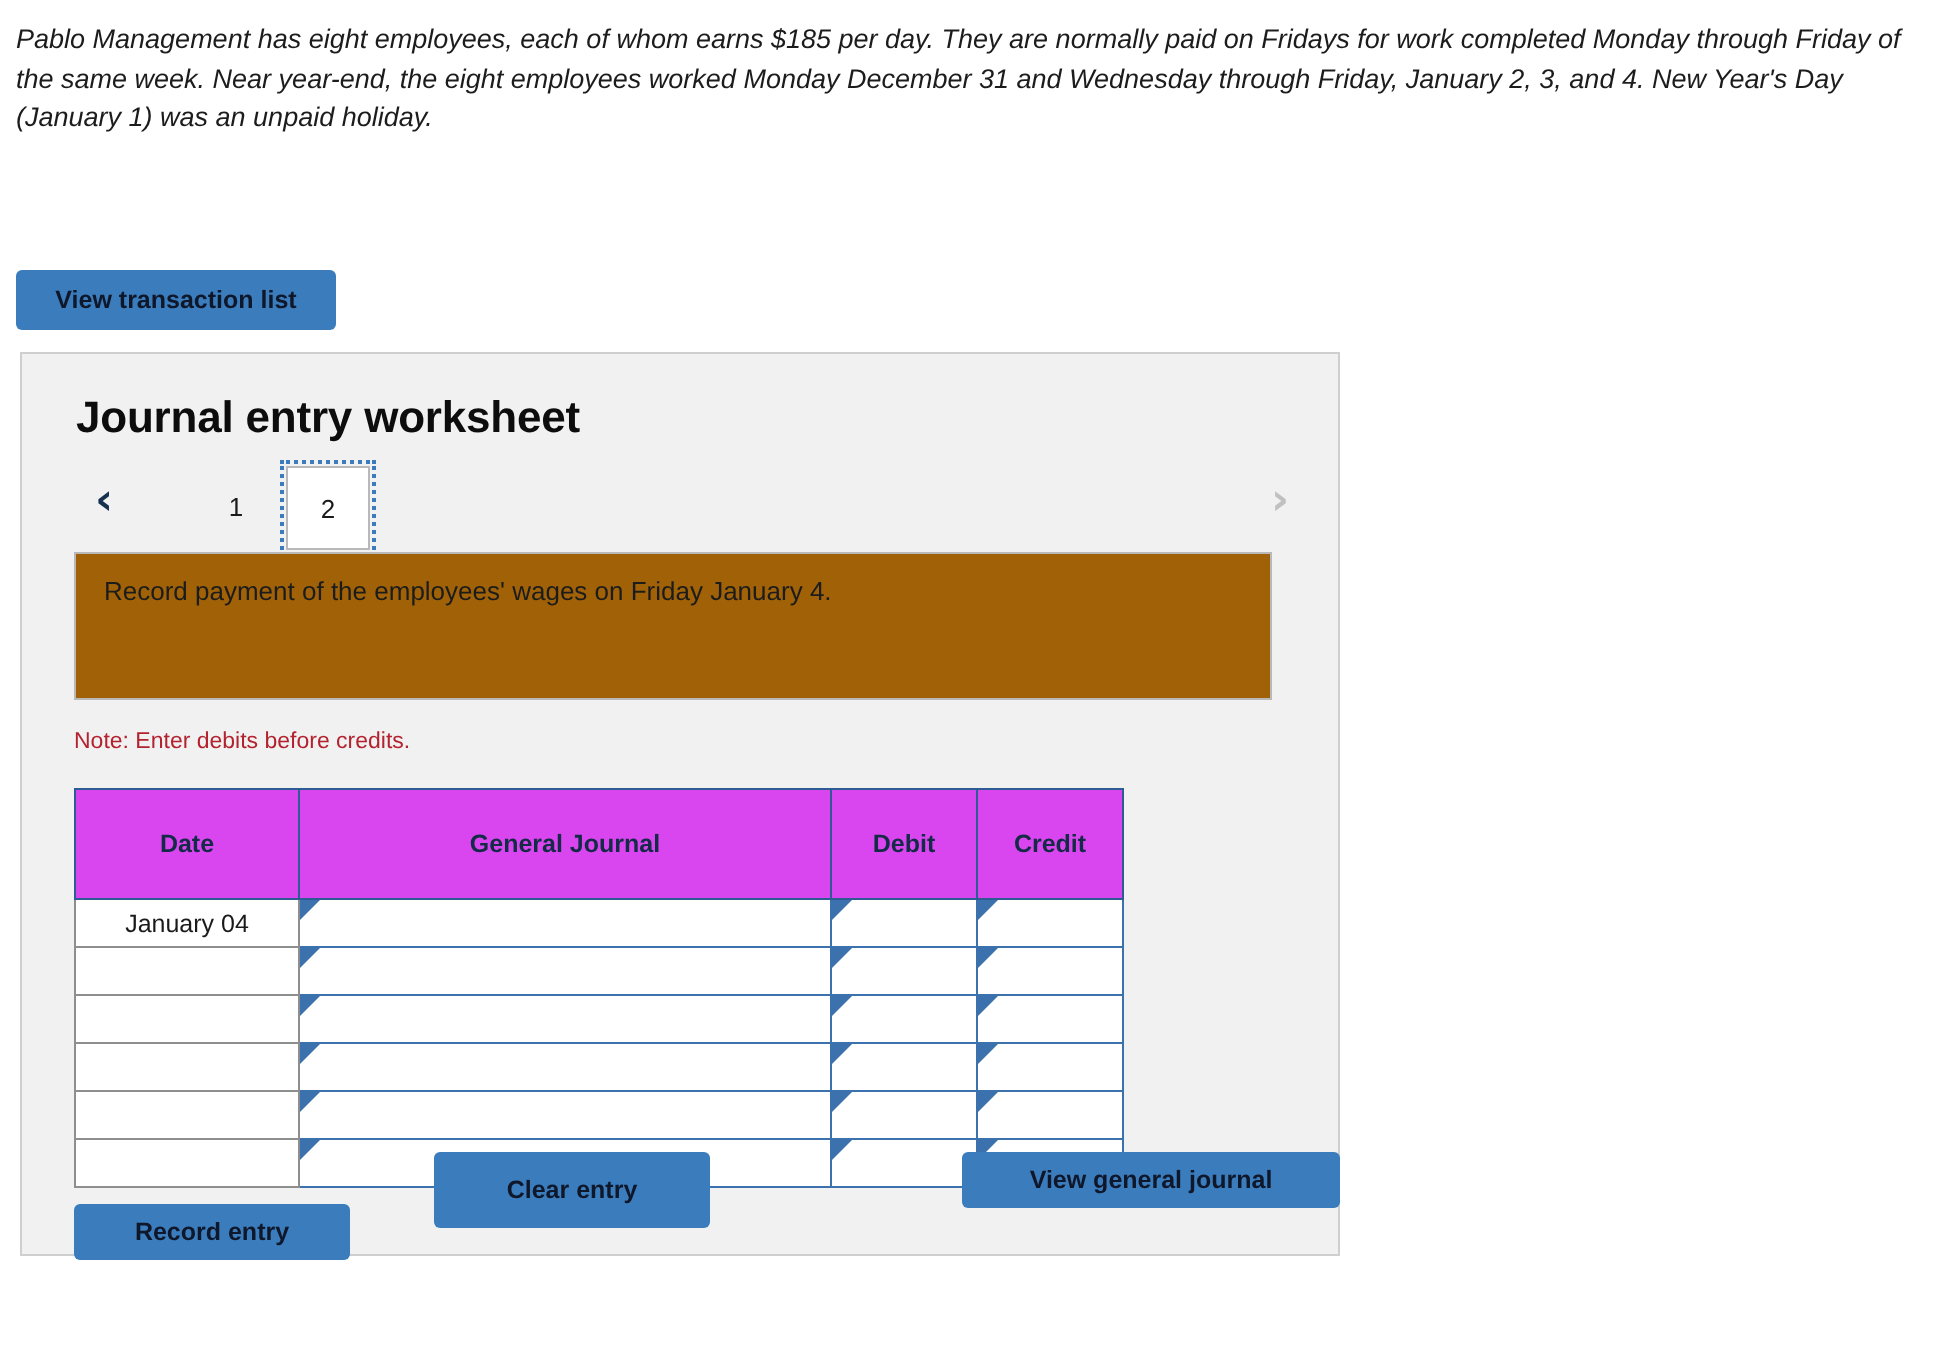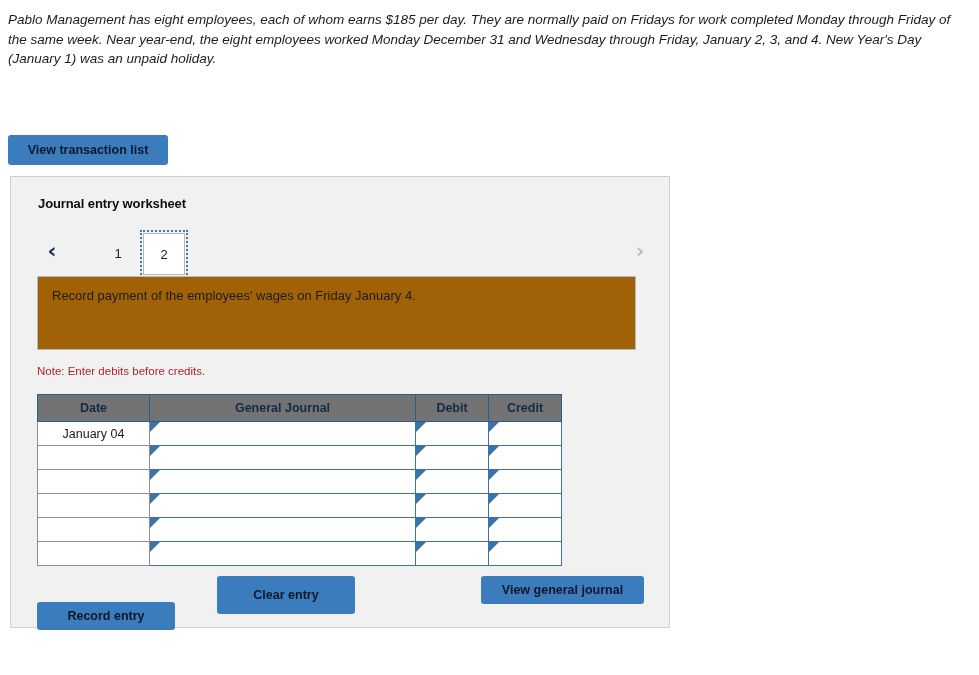--- a/index.html
+++ b/index.html
@@ -66,21 +66,21 @@
     height: 452px;
     background: #f1f1f1;
     border: 1px solid #cfcfcf;
     box-sizing: border-box;
   }
 
   .panel-title {
     position: absolute;
     left: 27px;
     top: 19px;
-    font-size: 13px;
+    font-size: 22px;
     font-weight: bold;
     color: #0d0d0d;
     letter-spacing: -0.1px;
   }
 
   
   .tabstrip {
     position: absolute;
     left: 26px;
     top: 56px;
@@ -156,27 +156,27 @@
   
   .jtable {
     position: absolute;
     left: 26px;
     top: 217px;
     border-collapse: collapse;
     table-layout: fixed;
     width: 524px;
   }
   .jtable th {
-    background: #737373;
+    background: #d946ef;
     border: 1px solid #2c5c93;
     font-size: 12.5px;
     font-weight: bold;
     color: #132b46;
     height: 22px;
-    padding: 2px;
+    padding: 16px;
     text-align: center;
   }
   .jtable td {
     padding: 0;
     height: 23px;
     background: #ffffff;
   }
   .col-date   { width: 112px; }
   .col-gj     { width: 266px; }
   .col-debit  { width: 73px;  }
@@ -219,21 +219,21 @@
     position: absolute;
     left: 206px;
     top: 399px;
     width: 138px;
     height: 38px;
   }
   #view-general-journal {
     position: absolute;
     left: 470px;
     top: 399px;
-    width: 163px;
+    width: 189px;
     height: 28px;
   }
 </style>
 </head>
 <body>
 
 <div class="problem">
   <p>Pablo Management has eight employees, each of whom earns $185 per day. They are normally paid on Fridays for work completed Monday through Friday of the same week. Near year-end, the eight employees worked Monday December 31 and Wednesday through Friday, January 2, 3, and 4. New Year's Day (January 1) was an unpaid holiday.</p>
 </div>
 

